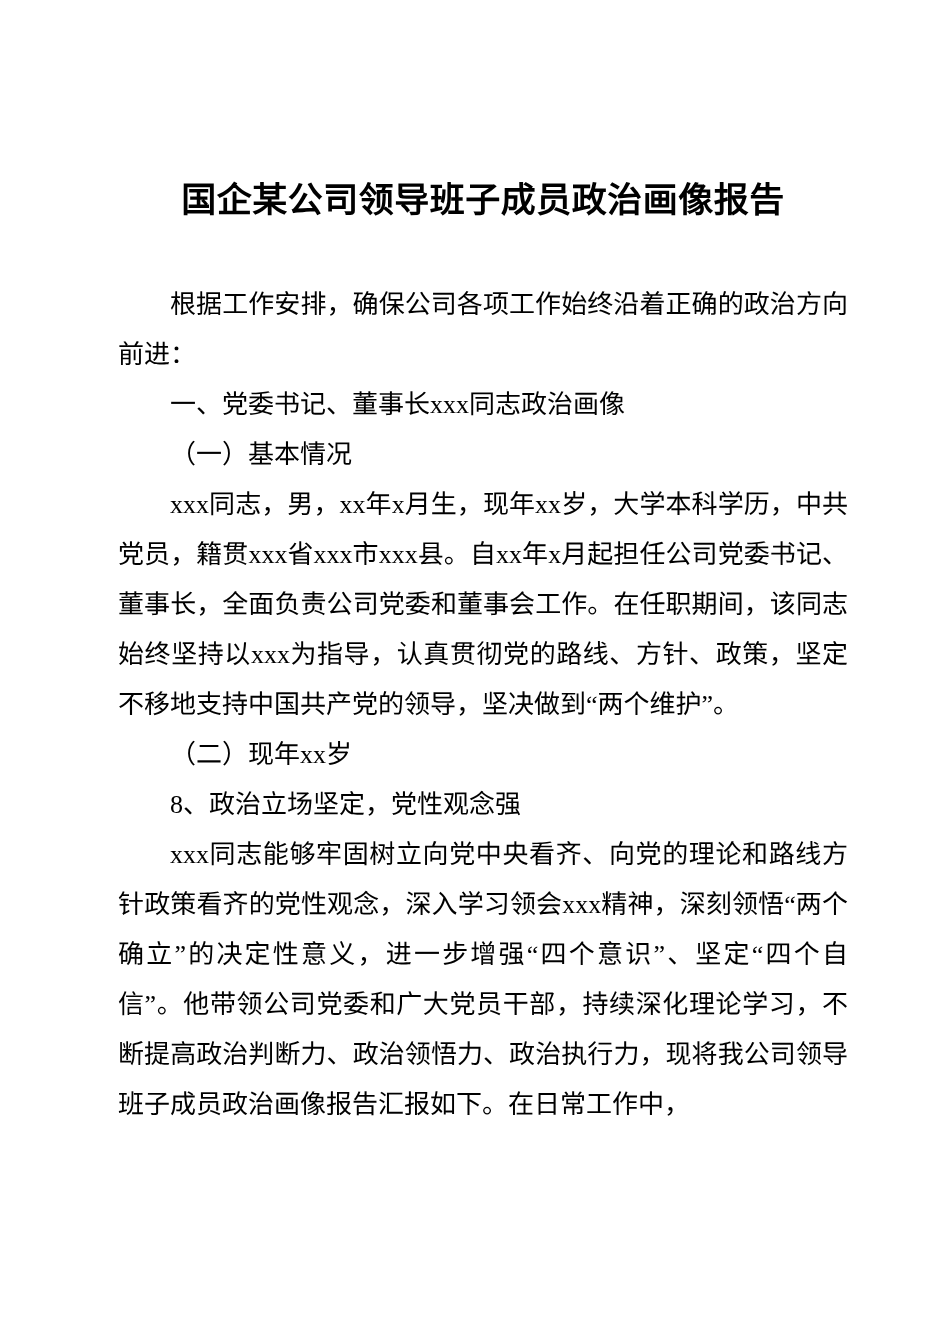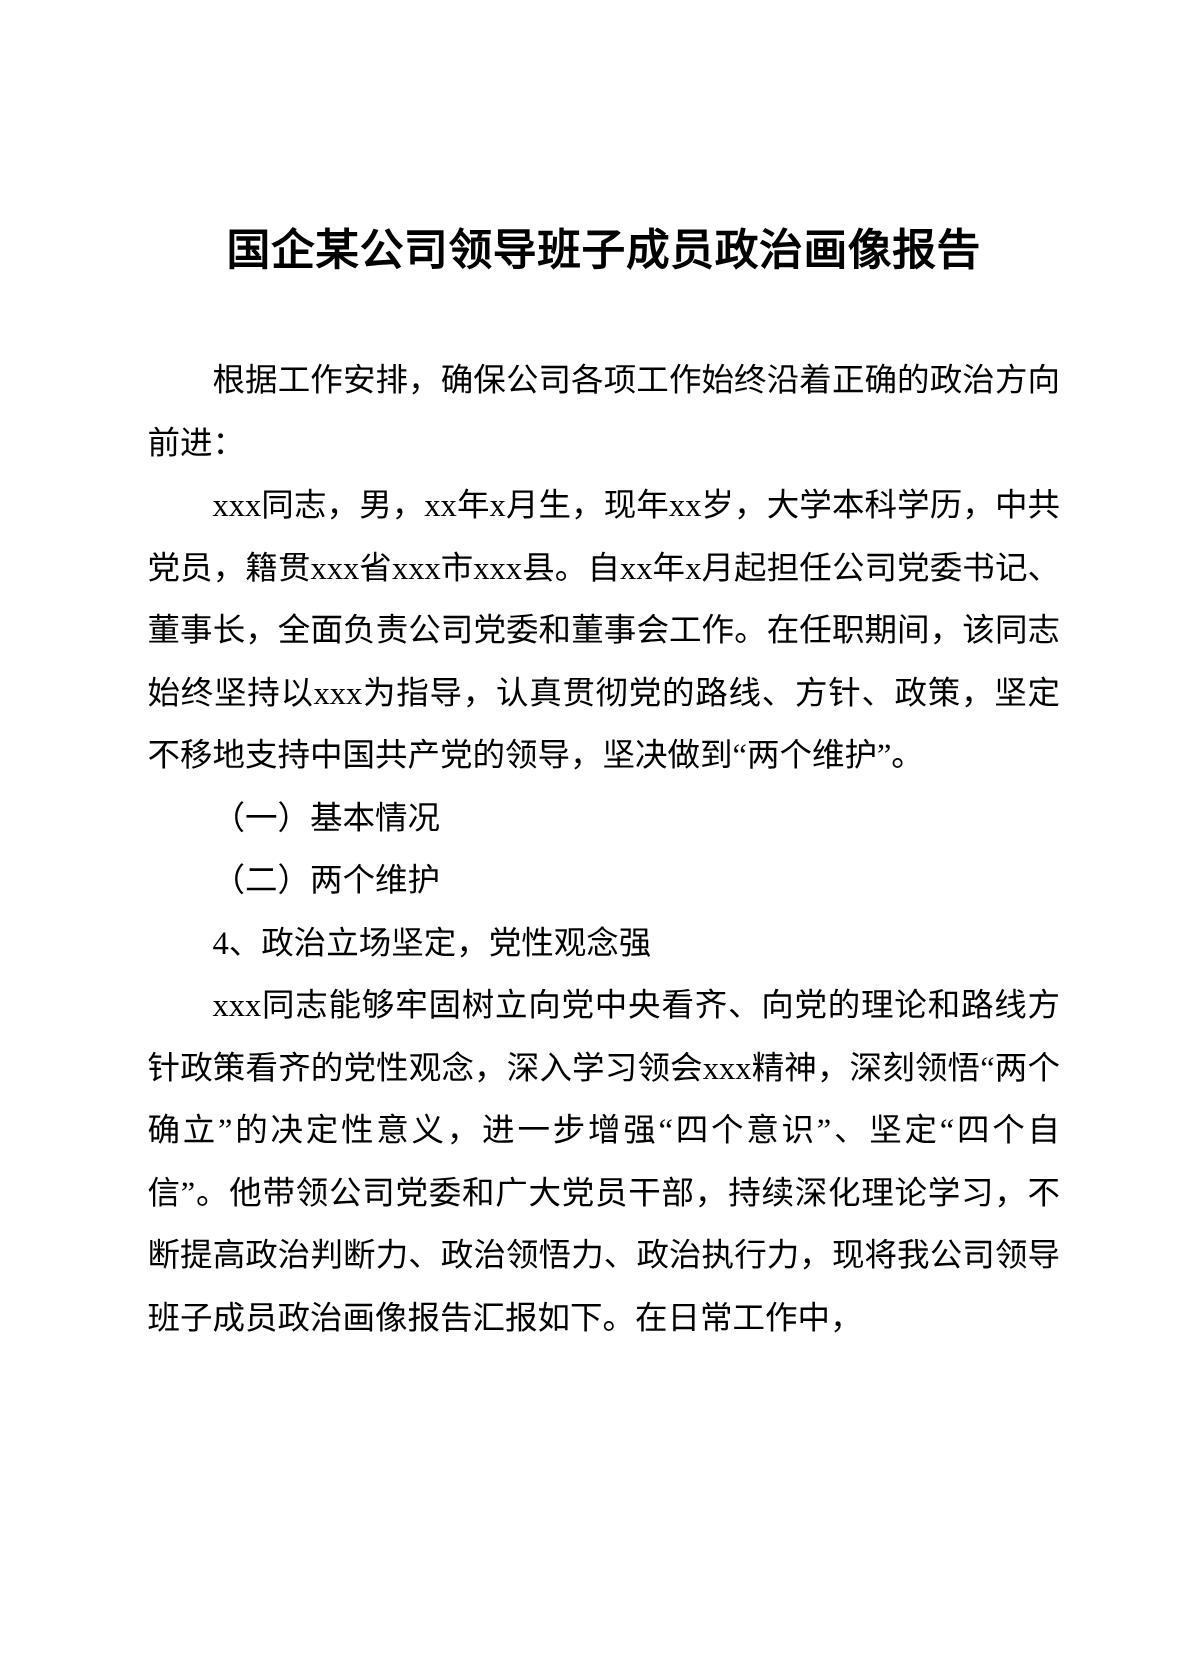--- a/index.html
+++ b/index.html
@@ -37,19 +37,20 @@
     word-break: break-word;
   }
 </style>
 </head>
 <body>
 
 <div class="page">
   <h1 class="doc-title">国企某公司领导班子成员政治画像报告</h1>
   <div class="doc-body">
       <p class="para body">根据工作安排，确保公司各项工作始终沿着正确的政治方向前进：</p>
+      <p class="para heading-level-1">一、党委书记、董事长xxx同志政治画像</p>
+      <p class="para heading-level-2">（一）基本情况</p>
       <p class="para body">xxx同志，男，xx年x月生，现年xx岁，大学本科学历，中共党员，籍贯xxx省xxx市xxx县。自xx年x月起担任公司党委书记、董事长，全面负责公司党委和董事会工作。在任职期间，该同志始终坚持以xxx为指导，认真贯彻党的路线、方针、政策，坚定不移地支持中国共产党的领导，坚决做到“两个维护”。</p>
-      <p class="para heading-level-2">（一）基本情况</p>
-      <p class="para heading-level-2">（二）两个维护</p>
-      <p class="para heading-level-3">4、政治立场坚定，党性观念强</p>
+      <p class="para heading-level-2">（二）现年xx岁</p>
+      <p class="para heading-level-3">8、政治立场坚定，党性观念强</p>
       <p class="para body">xxx同志能够牢固树立向党中央看齐、向党的理论和路线方针政策看齐的党性观念，深入学习领会xxx精神，深刻领悟“两个确立”的决定性意义，进一步增强“四个意识”、坚定“四个自信”。他带领公司党委和广大党员干部，持续深化理论学习，不断提高政治判断力、政治领悟力、政治执行力，现将我公司领导班子成员政治画像报告汇报如下。在日常工作中，</p>
     </div>
 </div>
 
 </body></html>

